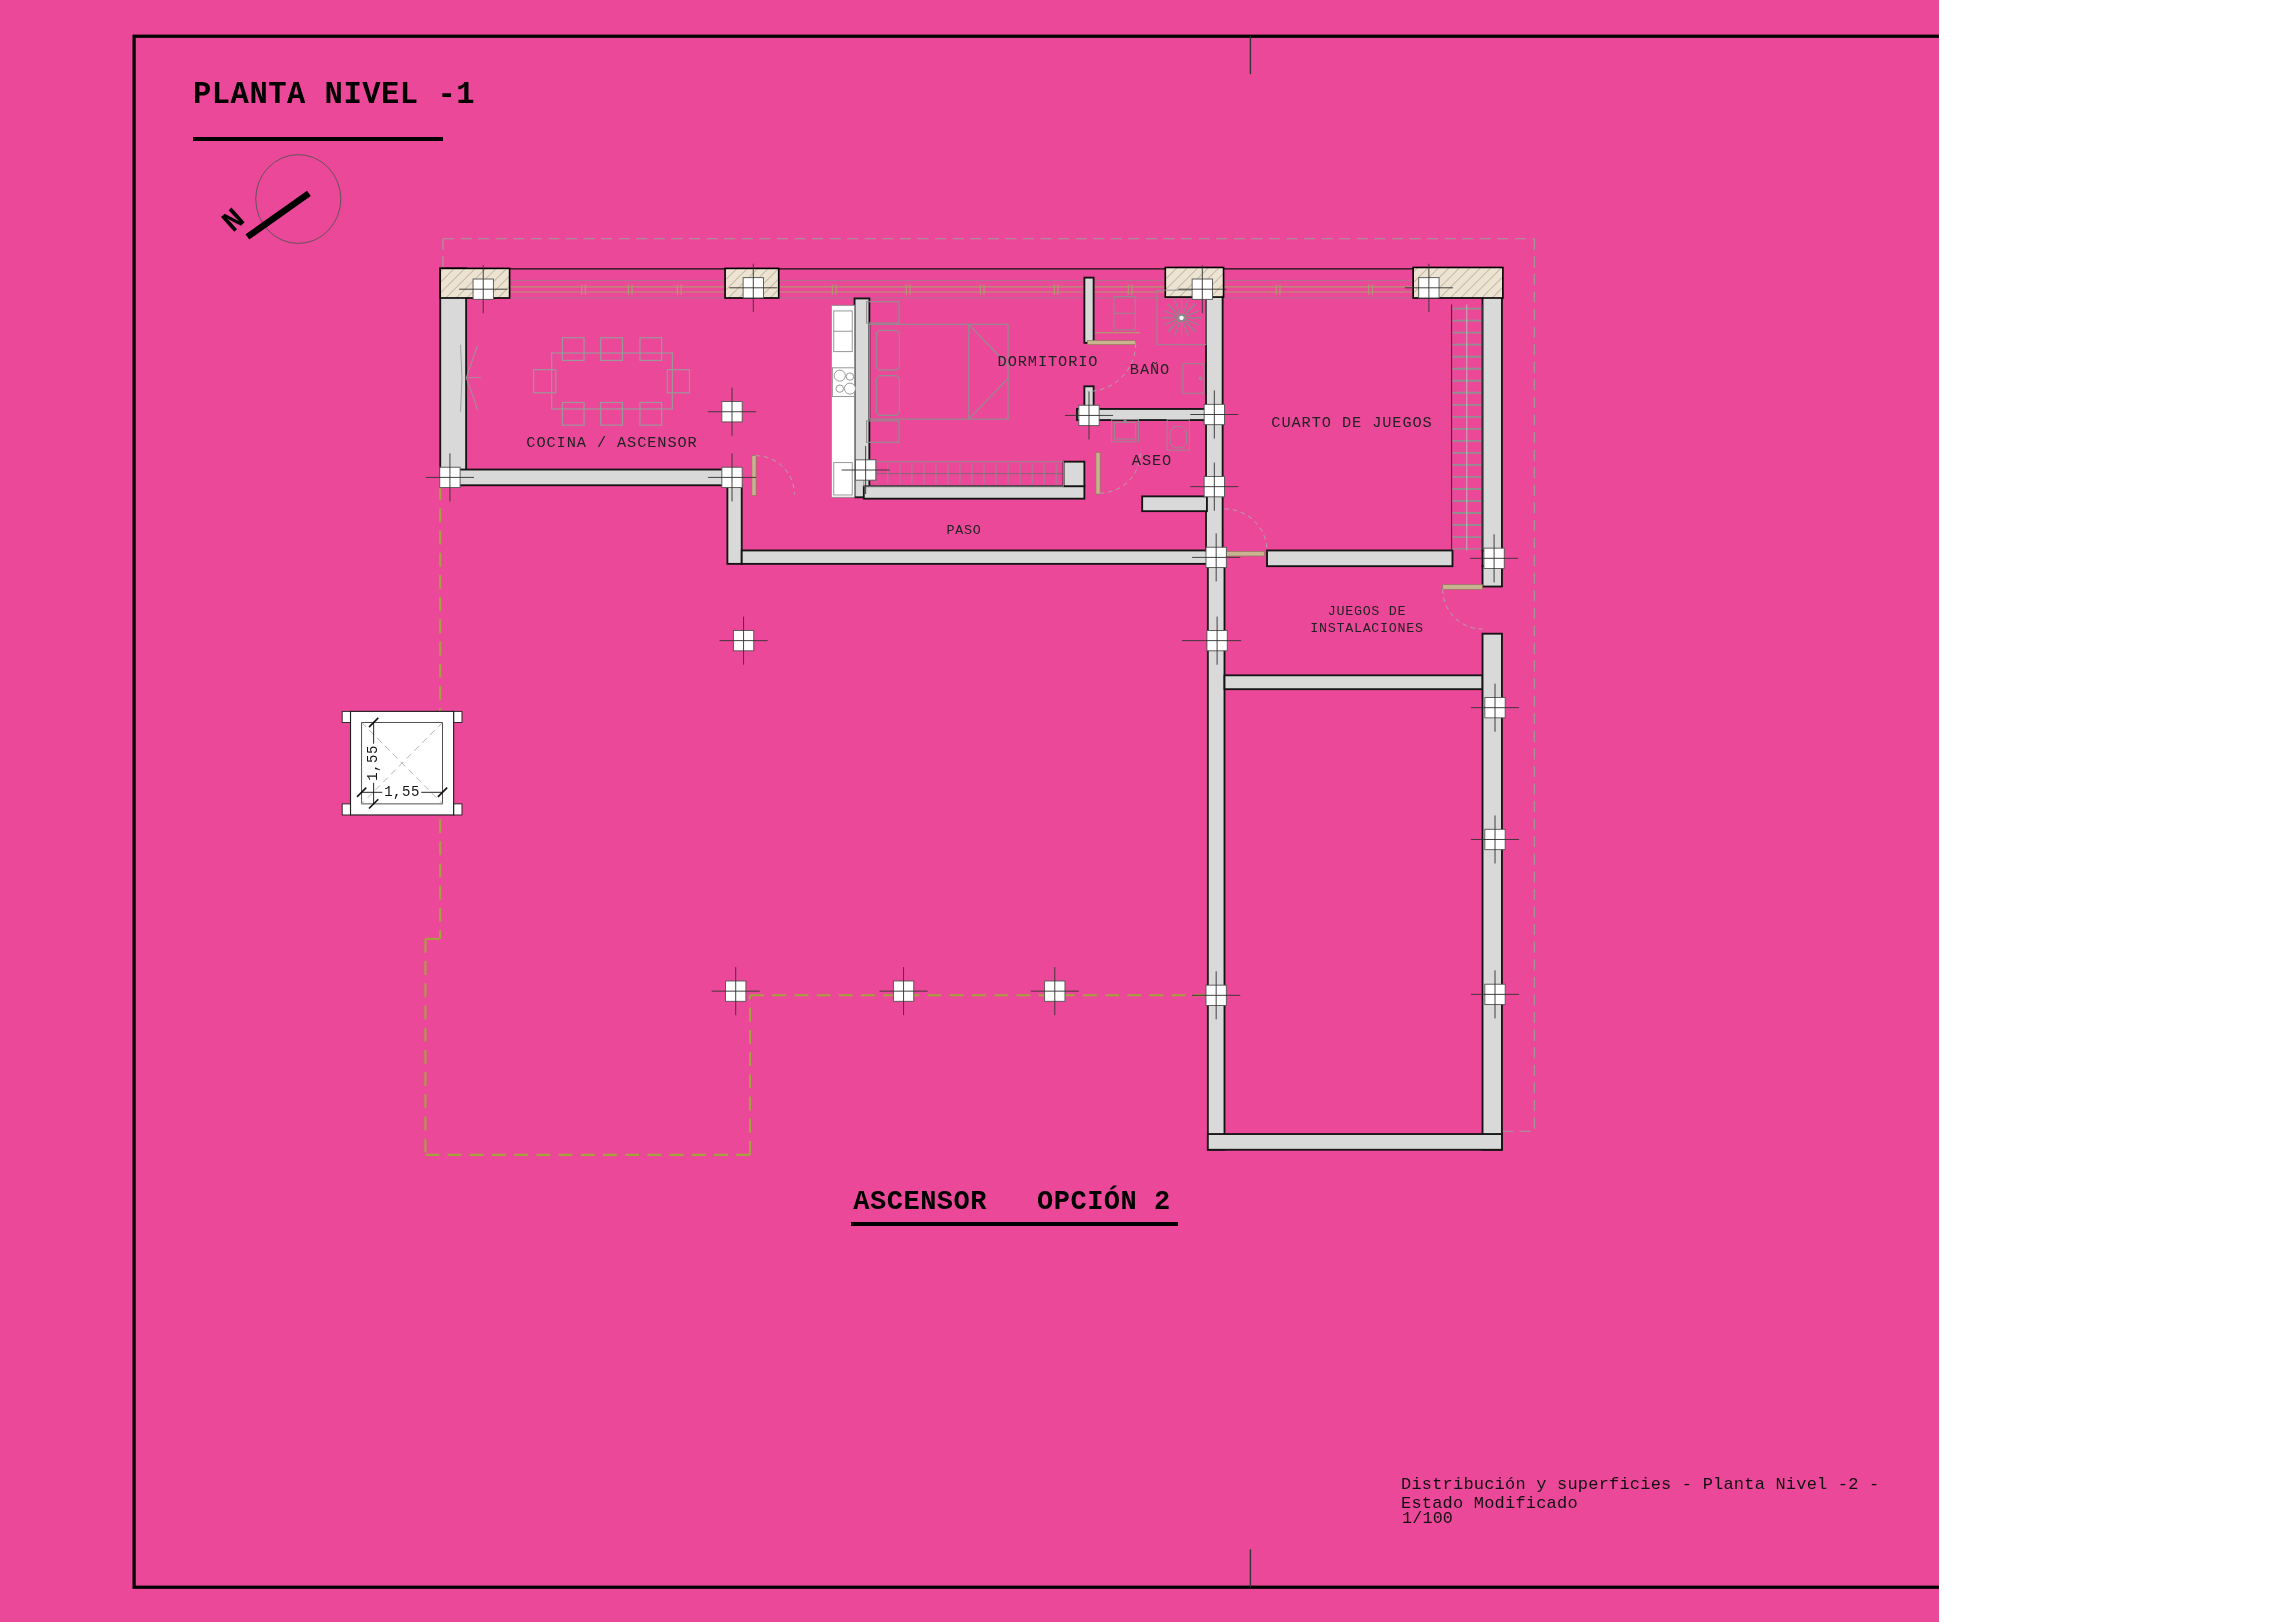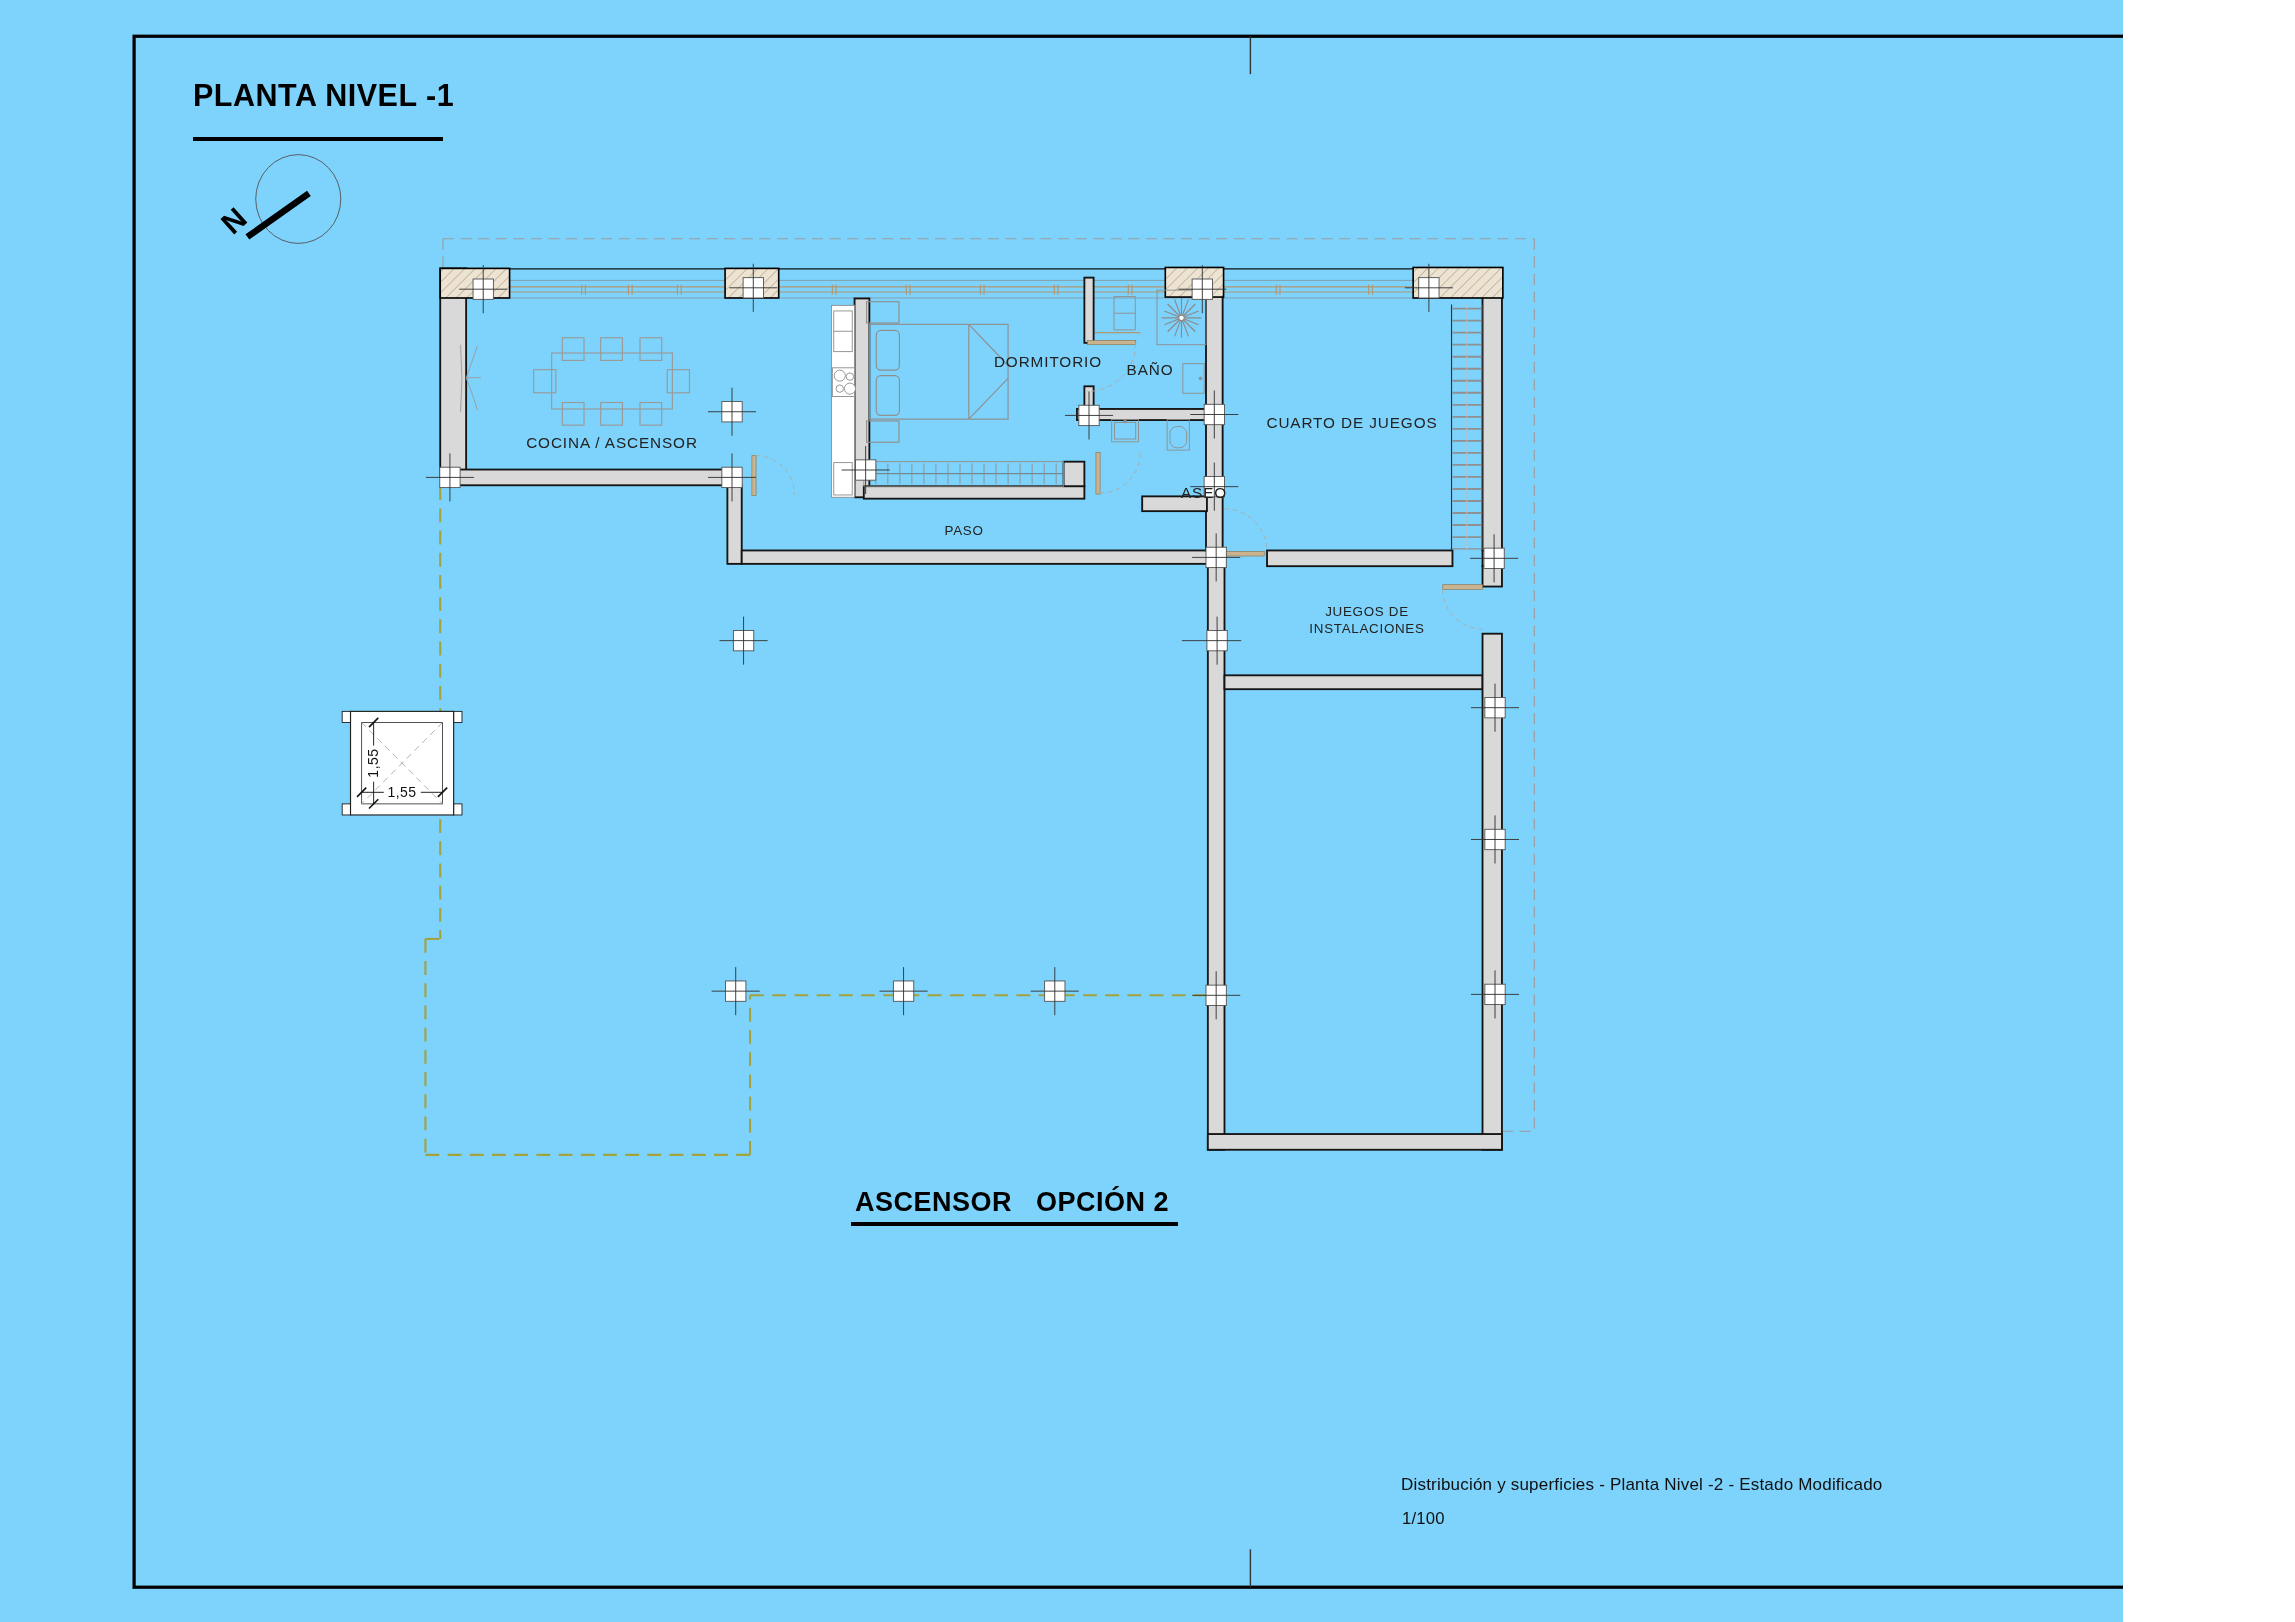--- a/index.html
+++ b/index.html
@@ -1,22 +1,22 @@
 <!DOCTYPE html>
 <html style="--wall-fill: #d9d9d9; --pier-fill: #ece3d2; --window: #b29772; --dash-roof: #9d9d9d; --dash-terrace: #a4a23d;font-size:7.4px"><head>
 <meta charset="utf-8">
 <style>
   :root{
     --wall-fill:#d9d9d9; --wall-edge:#141414; --pier-fill:#ece3d2;
     --window:#b29772; --furn:#8f8f8f; --dash-roof:#9d9d9d; --dash-terrace:#a4a23d;
     --ink:#1c1c1c;
   }
   html,body{margin:0;padding:0;background:#ffffff;}
-  .sheet{position:relative;width:2123px;height:1623px;background:#7dd3fc;overflow:hidden;
-         font-family:Liberation Sans, sans-serif;color:var(--ink);}
+  .sheet{position:relative;width:1939px;height:1623px;background:#ec4899;overflow:hidden;
+         font-family:Liberation Mono, monospace;color:var(--ink);}
   .sheet svg{position:absolute;left:0;top:0;}
   .lbl{position:absolute;transform:translate(-50%,-50%);white-space:pre;
        color:#222;letter-spacing:0.9px;font-size:15.3px;line-height:1.1;}
   .lbl.small{font-size:13.4px;letter-spacing:0.7px;padding-left:26px;}
   .title{position:absolute;left:193px;top:78px;font-size:30.5px;font-weight:bold;
          letter-spacing:0.5px;white-space:pre;color:#000;}
   .title-underline{position:absolute;left:193px;top:137px;width:250px;height:4.2px;background:#000;}
   .caption{position:absolute;left:1012px;top:1202px;transform:translate(-50%,-50%);
            font-size:27px;font-weight:bold;letter-spacing:0.5px;white-space:pre;color:#000;}
   .caption-underline{position:absolute;left:851px;top:1222px;width:327px;height:3.7px;background:#000;}
@@ -379,21 +379,21 @@
     </g>
   </svg>
 
   <div class="title">PLANTA NIVEL -1</div>
   <div class="title-underline"></div>
   <div class="north-n">N</div>
 
   <div class="lbl" style="left:612px;top:443px;">COCINA / ASCENSOR</div>
   <div class="lbl" style="left:1048px;top:362px;">DORMITORIO</div>
   <div class="lbl" style="left:1150px;top:370px;">BAÑO</div>
-  <div class="lbl" style="left:1204px;top:461px;margin-top:32px;">ASEO</div>
+  <div class="lbl" style="left:1152px;top:461px;">ASEO</div>
   <div class="lbl small" style="left:951px;top:531px;">PASO</div>
   <div class="lbl" style="left:1352px;top:423px;">CUARTO DE JUEGOS</div>
   <div class="lbl small" style="left:1354px;top:612px;">JUEGOS DE</div>
   <div class="lbl small" style="left:1354px;top:629px;text-align:center;">INSTALACIONES</div>
 
   <div class="dim vert" style="left:373px;top:763px;">1,55</div>
   <div class="dim" style="left:402px;top:792px;">1,55</div>
 
   <div class="caption">ASCENSOR   OPCIÓN 2</div>
   <div class="caption-underline"></div>

